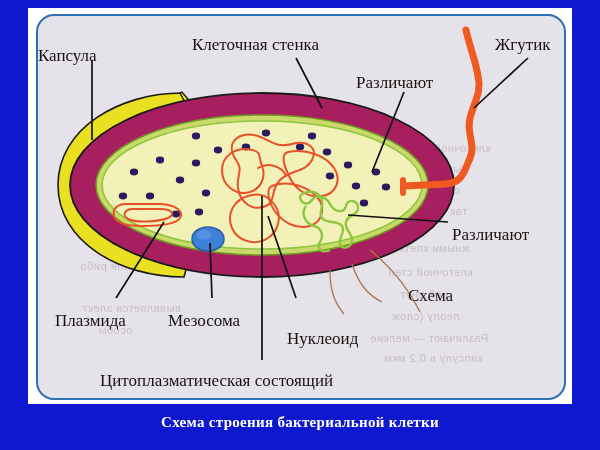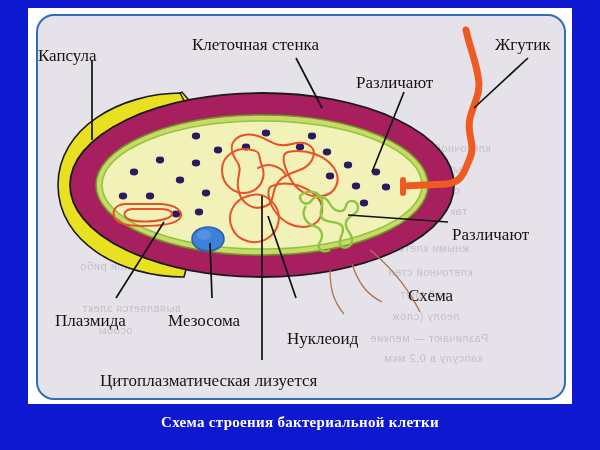--- a/index.html
+++ b/index.html
@@ -187,16 +187,16 @@
 <div id="label-layer">
     <div class="lbl" style="left: 38px; top: 38px; margin-top: 8px;">Капсула</div>
     <div class="lbl" style="left: 192px; top: 35px;">Клеточная стенка</div>
     <div class="lbl" style="left: 356px; top: 73px;">Различают</div>
     <div class="lbl" style="left: 495px; top: 35px;">Жгутик</div>
     <div class="lbl" style="left: 452px; top: 225px;">Различают</div>
     <div class="lbl" style="left: 408px; top: 286px;">Схема</div>
     <div class="lbl" style="left: 287px; top: 311px; margin-top: 18px;">Нуклеоид</div>
     <div class="lbl" style="left: 168px; top: 311px;">Мезосома</div>
     <div class="lbl" style="left: 55px; top: 311px;">Плазмида</div>
-    <div class="lbl" style="left: 100px; top: 371px;">Цитоплазматическая лизуется</div>
+    <div class="lbl" style="left: 100px; top: 371px;">Цитоплазматическая состоящий</div>
   </div>
 
 <div id="caption">Схема строения бактериальной клетки</div>
 
 </body></html>

